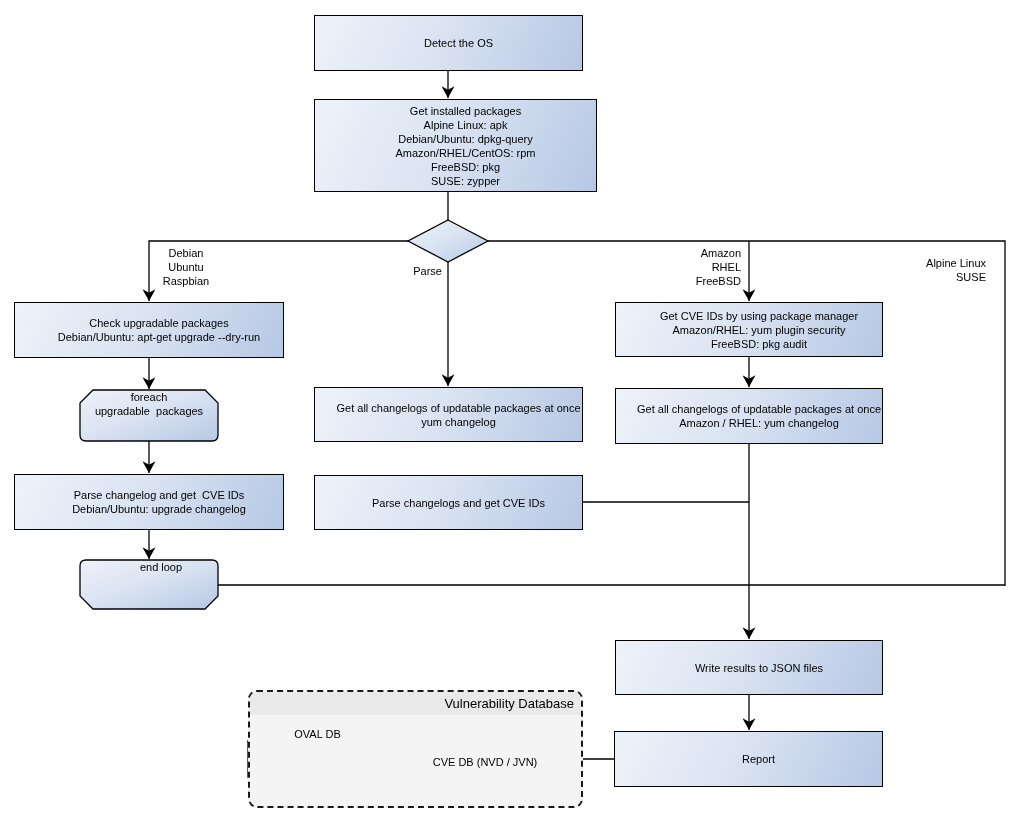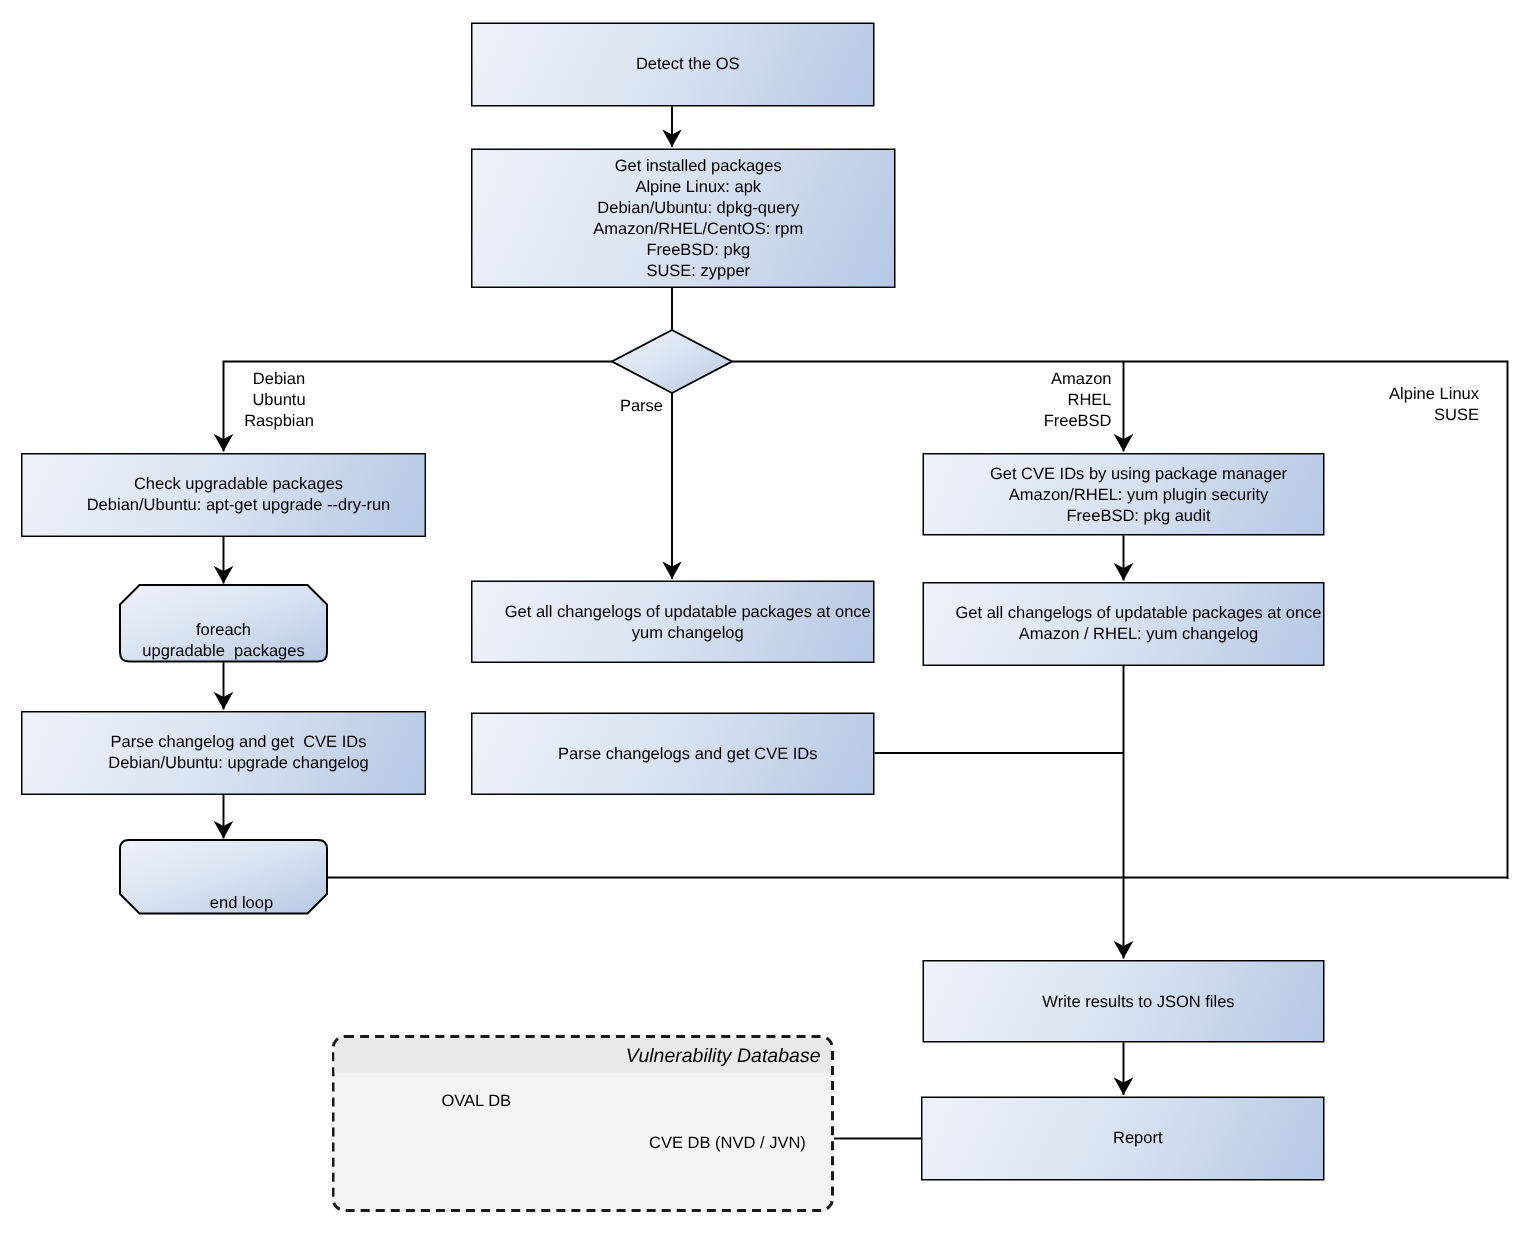--- a/index.html
+++ b/index.html
@@ -15,36 +15,35 @@
   .node{
     position:absolute;
     box-sizing:border-box;
     border:1px solid #000;
     background:linear-gradient(115deg,#eef2fa 0%,#dbe4f2 45%,#b6c8e5 100%);
     display:flex;align-items:center;justify-content:center;
     font-size:11px;line-height:14px;padding-left:20px;
   }
   .node .txt{white-space:pre;text-align:center;}
   .shape-label{
-    position:absolute;display:flex;align-items:flex-end;justify-content:center;
+    position:absolute;display:flex;align-items:flex-start;justify-content:center;
     font-size:11px;line-height:14px;
   }
   .shape-label .txt{white-space:pre;text-align:center;}
   .edge-label{
     position:absolute;font-size:11px;line-height:14px;white-space:pre;
   }
   .edge-label.center{text-align:center;}
   .edge-label.right{text-align:right;}
   #db-container{
-    position:absolute;left:221px;top:690px;width:335px;height:118px;
+    position:absolute;left:248px;top:690px;width:335px;height:118px;
     box-sizing:border-box;
     background:#f4f4f4;
     border:2px dashed #1a1a1a;
     border-radius:9px;
-    font-style:italic;
   }
   #db-header{
     position:absolute;left:0;top:0;right:0;height:23px;
     background:#e9e9e9;
     border-radius:7px 7px 0 0;
     display:flex;align-items:center;justify-content:flex-end;
     padding-right:7px;box-sizing:border-box;
     font-size:13px;
   }
   .cyl-label{

